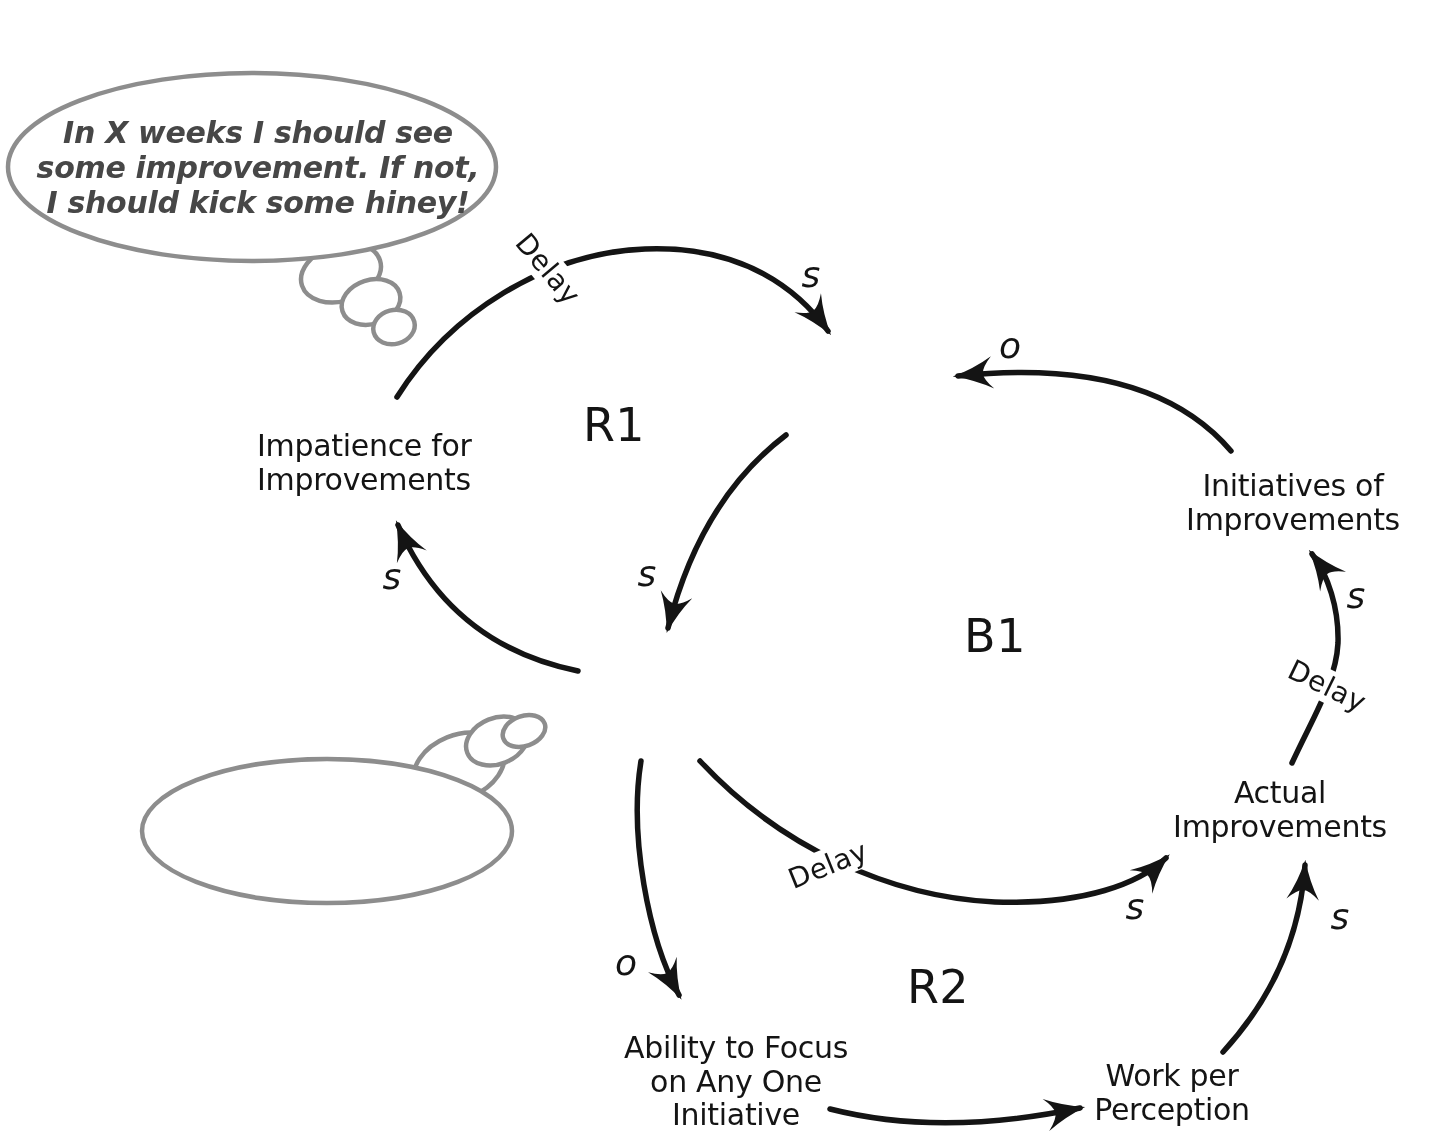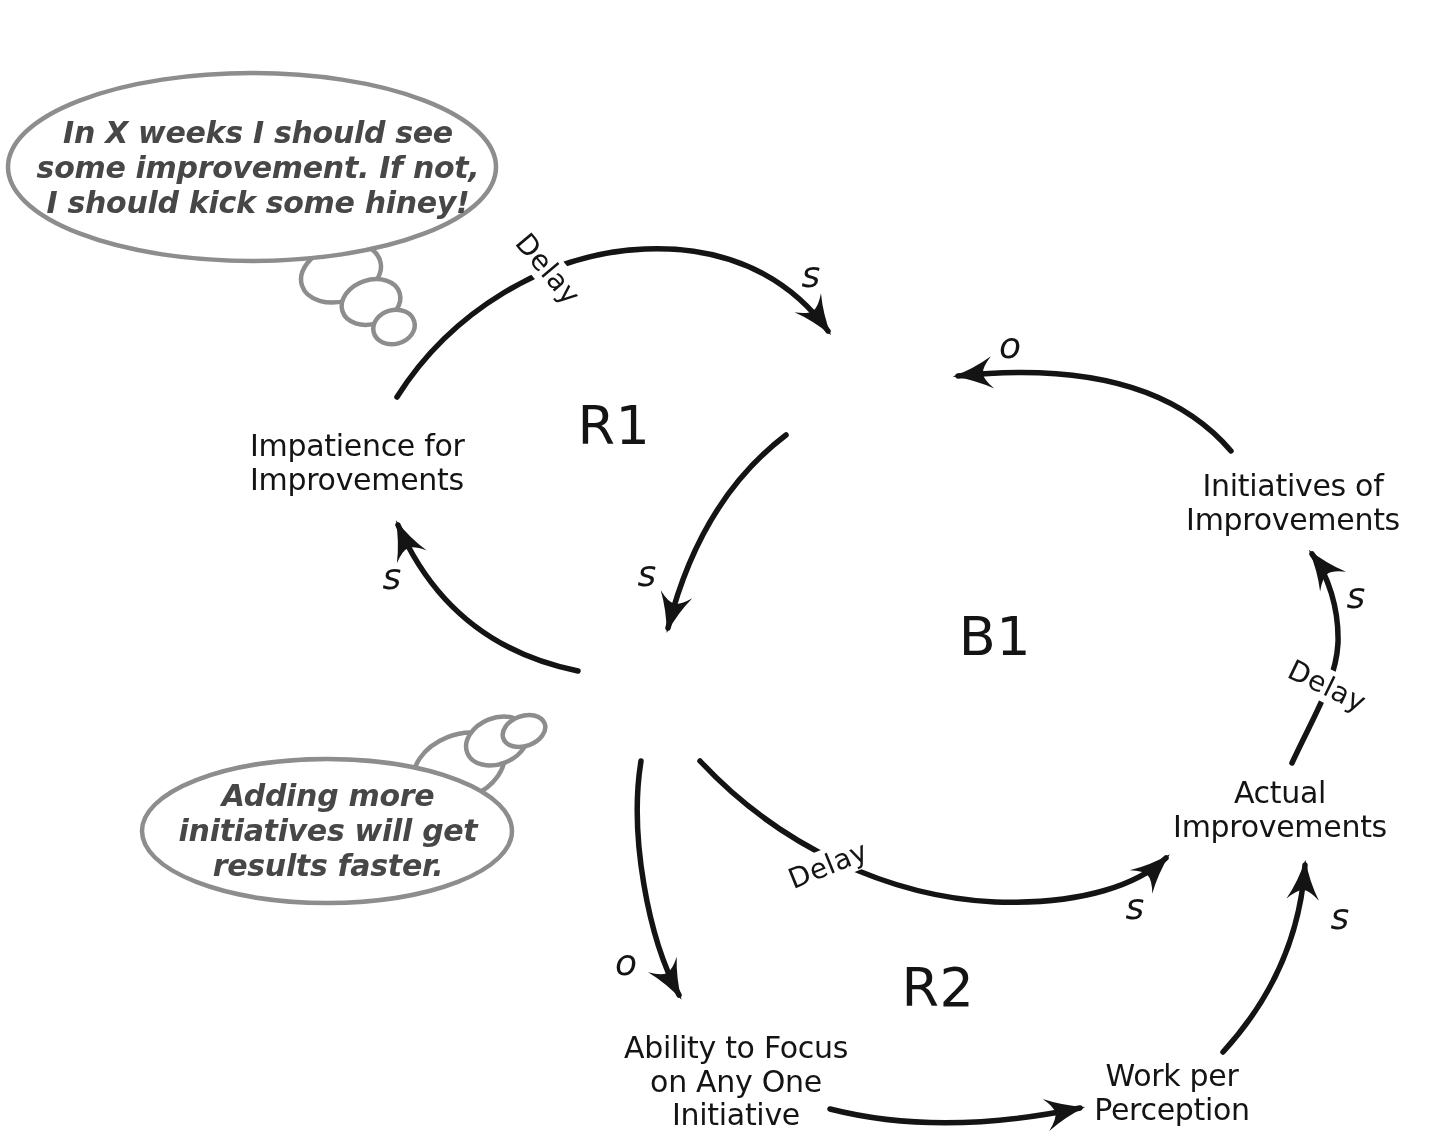--- a/index.html
+++ b/index.html
@@ -43,21 +43,21 @@
 
   .lbl {
     position: absolute;
     transform: translate(-50%, -50%);
     white-space: pre-line;
     text-align: center;
     color: var(--ink);
   }
   .node-lbl  { font-size: 30px; line-height: 1.12; letter-spacing: -0.3px; }
   .node-left { transform: none; text-align: left; }
-  .loop-lbl  { font-size: 54px; letter-spacing: 0.5px; }
+  .loop-lbl  { font-size: 46px; letter-spacing: 0.5px; }
   .pol-lbl   { font-size: 36px; font-style: italic; }
   .delay-lbl {
     font-size: 28px;
     letter-spacing: 0.5px;
     background: var(--background);
     padding: 0 5px;
     white-space: nowrap;
   }
   .rot50  { transform: translate(-50%, -50%) rotate(50deg); }
   .rotm22 { transform: translate(-50%, -50%) rotate(-22deg); }
@@ -100,25 +100,22 @@
     <path class="edge" d="M 641,716 C 629,790 648,893 679,950"></path>
     <path class="edge" d="M 700,716 C 780,802 890,852 995,857 C 1085,860 1140,838 1166,813"></path>
     <path class="edge" d="M 830,1064 Q 940,1092 1080,1063"></path>
     <path class="edge" d="M 1223,1007 Q 1298,925 1305,820"></path>
     <path class="edge" d="M 1292,718 C 1313,672 1336,637 1338,598 C 1339,563 1328,530 1312,509"></path>
   </svg>
 
   <div class="lbl thought-lbl" style="left:258px; top:123px;">In X weeks I should see
 some improvement. If not,
 I should kick some hiney!</div>
-  <div class="lbl thought-lbl" style="left:328px; top:786px;">Adding more
-initiatives will get
-results faster.</div>
 
-  <div class="lbl node-lbl node-left" style="left:250px; top:384px;">Impatience for
+  <div class="lbl node-lbl node-left" style="left:257px; top:384px;">Impatience for
 Improvements</div>
   <div class="lbl node-lbl" style="left:1293px; top:458px;">Initiatives of
 Improvements</div>
   <div class="lbl node-lbl" style="left:1280px; top:765px;">Actual
 Improvements</div>
   <div class="lbl node-lbl" style="left:736px; top:1036px;">Ability to Focus
 on Any One
 Initiative</div>
   <div class="lbl node-lbl" style="left:1172px; top:1048px;">Work per
 Perception</div>

